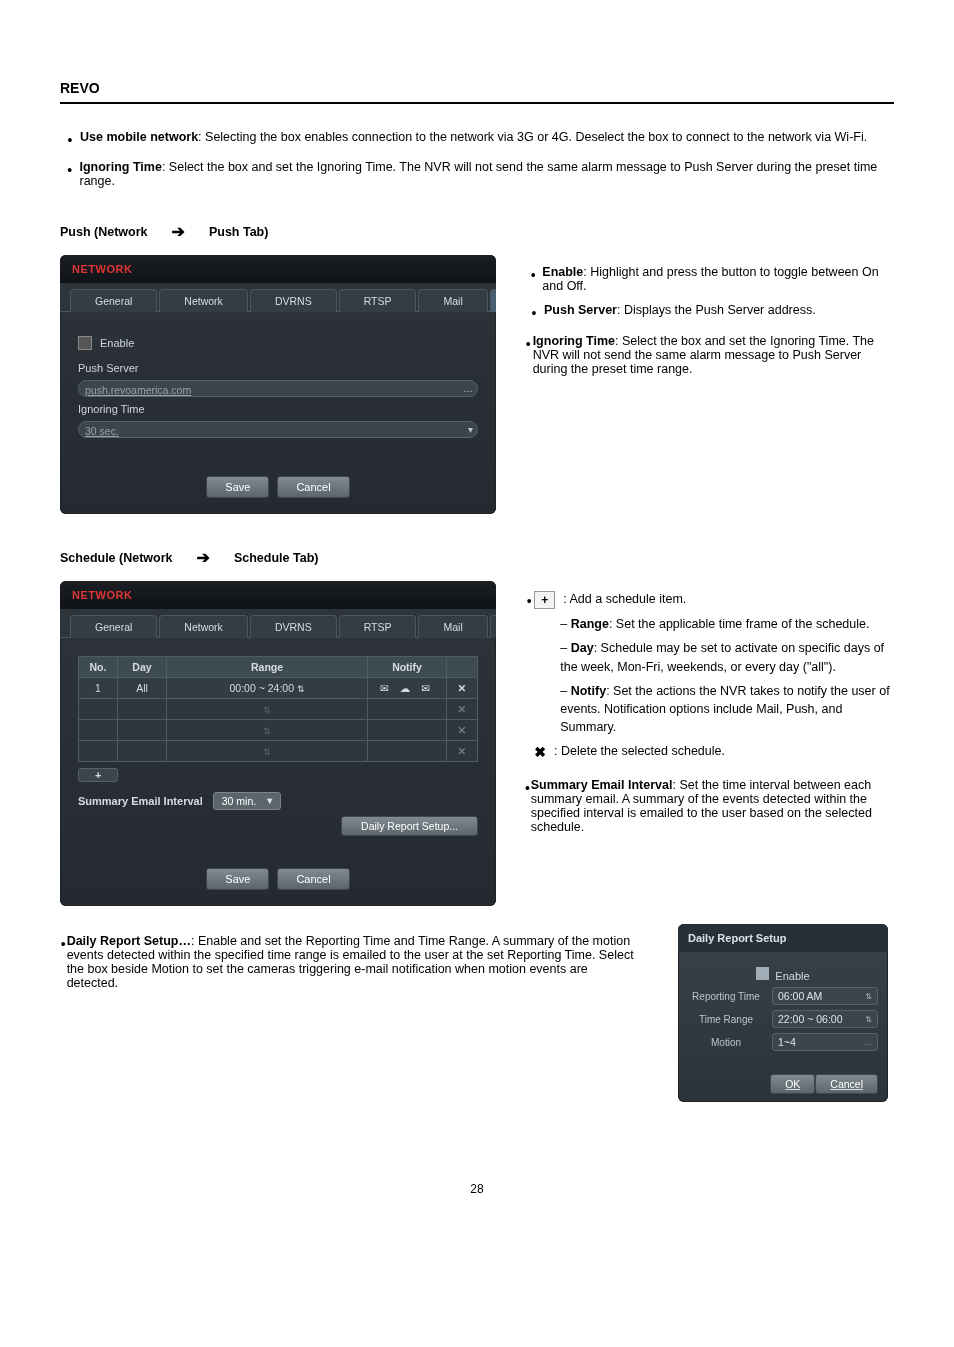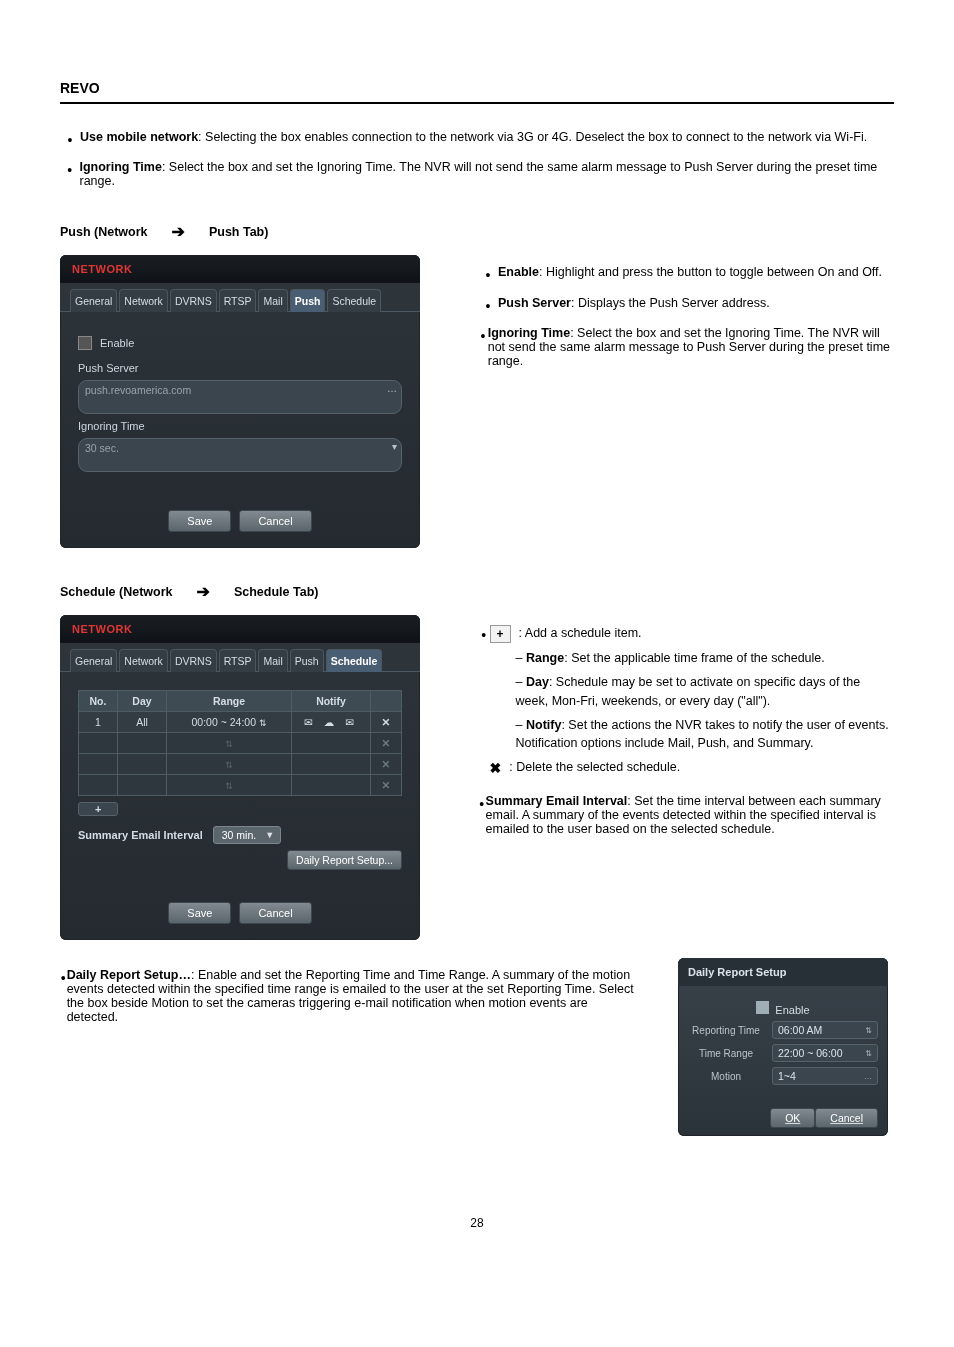--- a/index.html
+++ b/index.html
@@ -28,42 +28,42 @@
   .breadcrumb{display:flex;align-items:center;gap:24px;margin:34px 0 14px 0;}
   .breadcrumb .arrow{font-size:16px;font-weight:bold;}
   .sub-indent{padding-left:26px;}
   .tiny-gap{margin-top:18px;}
   .side-by-side{display:flex;gap:28px;align-items:flex-start;}
   .side-by-side .left{flex:0 0 390px;}
   .side-by-side .right{flex:1;}
 
   
   .dark-dialog{
-    width:360px;border-radius:6px;overflow:hidden;
+    width:436px;border-radius:6px;overflow:hidden;
     background:linear-gradient(#2d343a,#242a30);
     color:#d5dde4;font-size:11px;
     box-shadow:0 0 0 1px #202428 inset;
   }
   .dark-dialog .dlg-title{
     background:linear-gradient(#1b1f24,#0f1317);
     color:#e03535;font-weight:bold;font-size:11px;
     padding:8px 12px;letter-spacing:.5px;
   }
   .dark-tabs{display:flex;align-items:flex-end;background:#2d343a;padding:6px 10px 0 10px;gap:2px;}
   .dark-tab{
-    padding:5px 4px;border:1px solid #4a5761;border-bottom:none;
+    padding:5px 24px;border:1px solid #4a5761;border-bottom:none;
     border-radius:4px 4px 0 0;color:#d5dde4;background:#343d44;font-size:10.5px;
   }
   .dark-tab.active{background:#4a5e73;color:#fff;font-weight:bold;}
   .dark-body{padding:18px 18px 22px 18px;border-top:1px solid #4a5761;margin-top:-1px;}
   .dark-row{display:flex;align-items:center;gap:8px;margin:6px 0;}
   .dark-label{color:#cfd7de;}
   .dark-input{
     flex:1;background:#3a454e;border:1px solid #55626c;border-radius:9px;
-    padding:3px 20px 17px 6px;color:#9aa3aa;position:relative;font-size:10.5px;
+    padding:3px 20px 0 6px;color:#9aa3aa;position:relative;font-size:10.5px;text-decoration:underline;
   }
   .dark-input .dots{position:absolute;right:4px;top:2px;font-size:10px;color:#b9c2c9;}
   .chk{width:12px;height:12px;border:1px solid #888;background:#555;display:inline-block;}
   .dark-actions{display:flex;justify-content:center;gap:8px;padding:10px 0 16px 0;}
   .dark-btn{
     background:linear-gradient(#808a90,#5b666c);color:#fff;font-size:11px;
     padding:4px 18px;border:1px solid #3e474d;border-radius:3px;
   }
 
   
@@ -79,21 +79,21 @@
   .row-x{font-weight:bold;cursor:default;}
   .add-row-btn{
     display:inline-block;border:1px solid #55626c;background:#3a454e;
     padding:0 16px;border-radius:3px;margin-top:6px;color:#d5dde4;font-weight:bold;
   }
   .summary-row{display:flex;align-items:center;gap:10px;margin-top:10px;font-size:11px;}
   .summary-row .sel{background:#5b666c;border:1px solid #7b858b;border-radius:3px;padding:2px 24px 2px 8px;color:#fff;position:relative;font-size:10.5px;}
   .summary-row .sel .car{position:absolute;right:6px;top:3px;font-size:9px;color:#dde2e6;}
   .daily-btn{
     background:linear-gradient(#808a90,#5b666c);color:#fff;font-size:10.5px;
-    padding:3px 8px;border:1px solid #3e474d;border-radius:3px;margin-left:auto;
+    padding:3px 19px;border:1px solid #3e474d;border-radius:3px;margin-left:auto;
   }
 
   
   .mini-dialog{
     width:210px;border-radius:6px;overflow:hidden;
     background:linear-gradient(#39424a,#2b333a);
     color:#d5dde4;font-size:11px;
     box-shadow:0 0 0 1px #202428 inset;
     margin-left:14px;
   }

